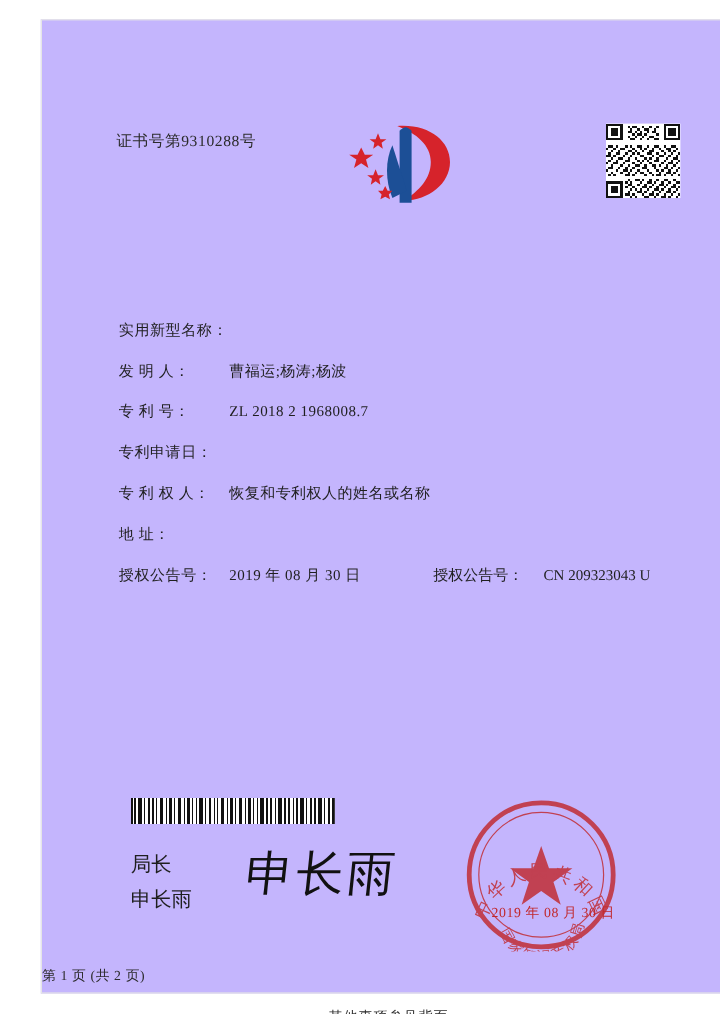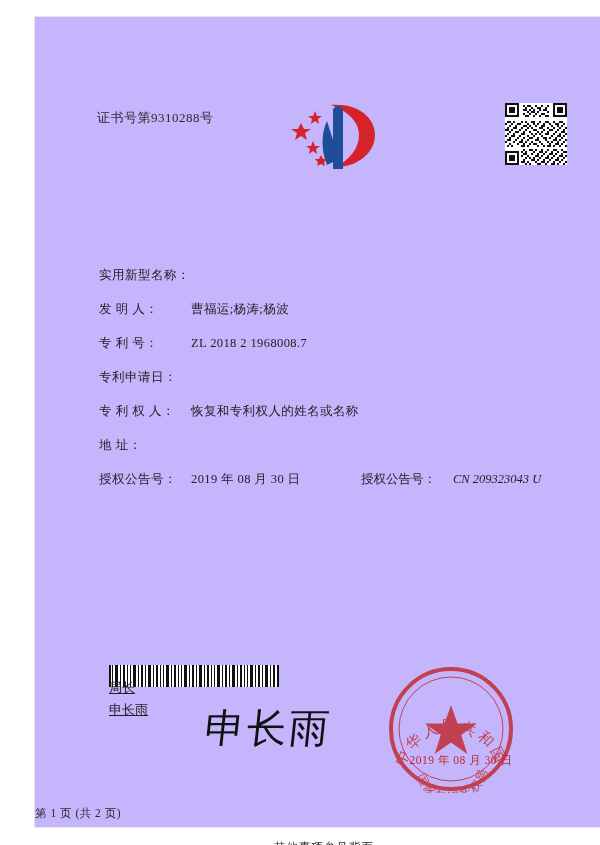--- a/index.html
+++ b/index.html
@@ -96,21 +96,20 @@
     flex: 0 0 170px;
   }
   .frow.dual .flabel2 {
     width: 92px;
     flex: 0 0 92px;
     white-space: nowrap;
   }
   .frow.dual .fvalue2 {
     flex: 1 1 auto;
     white-space: nowrap;
-    font-style: italic;
   }
 
   .paragraphs {
     position: absolute;
     left: 64px;
     top: 503px;
     width: 440px;
     font-size: 11.5px;
     line-height: 1.75;
     color: #232323;
@@ -125,25 +124,24 @@
     position: absolute;
     left: 74px;
     top: 648px;
     width: 170px;
     height: 22px;
   }
 
   .signblock {
     position: absolute;
     left: 74px;
-    top: 660px;
-    font-size: 13px;
+    top: 690px;
+    font-size: 17px;
     color: #1f1f1f;
     line-height: 1.7;
-    text-decoration: underline;
   }
   .signature {
     position: absolute;
     left: 170px;
     top: 684px;
     font-size: 40px;
     color: #111;
     font-family: "DejaVu Serif", serif;
     letter-spacing: 2px;
     transform: skewX(-6deg);

